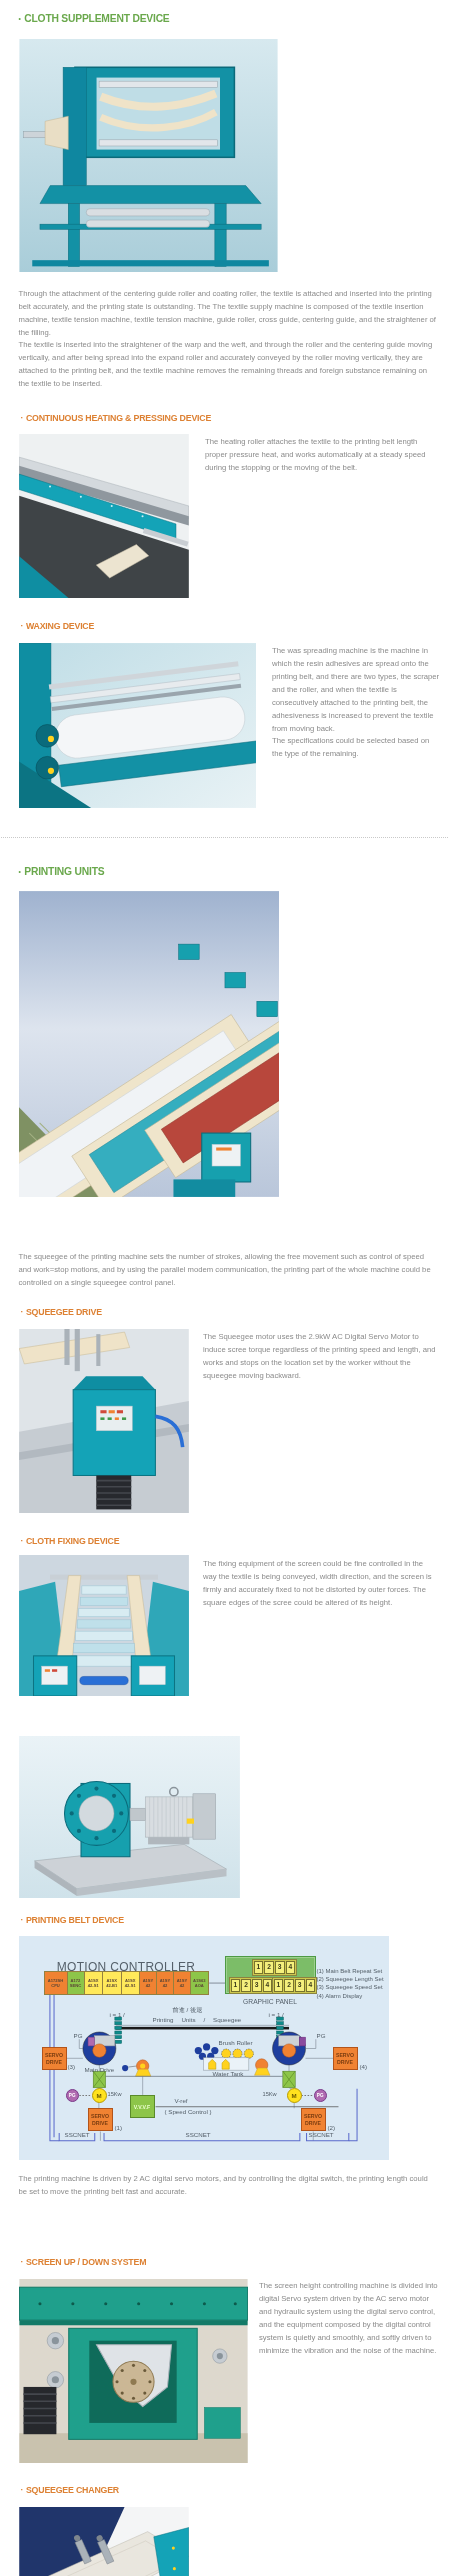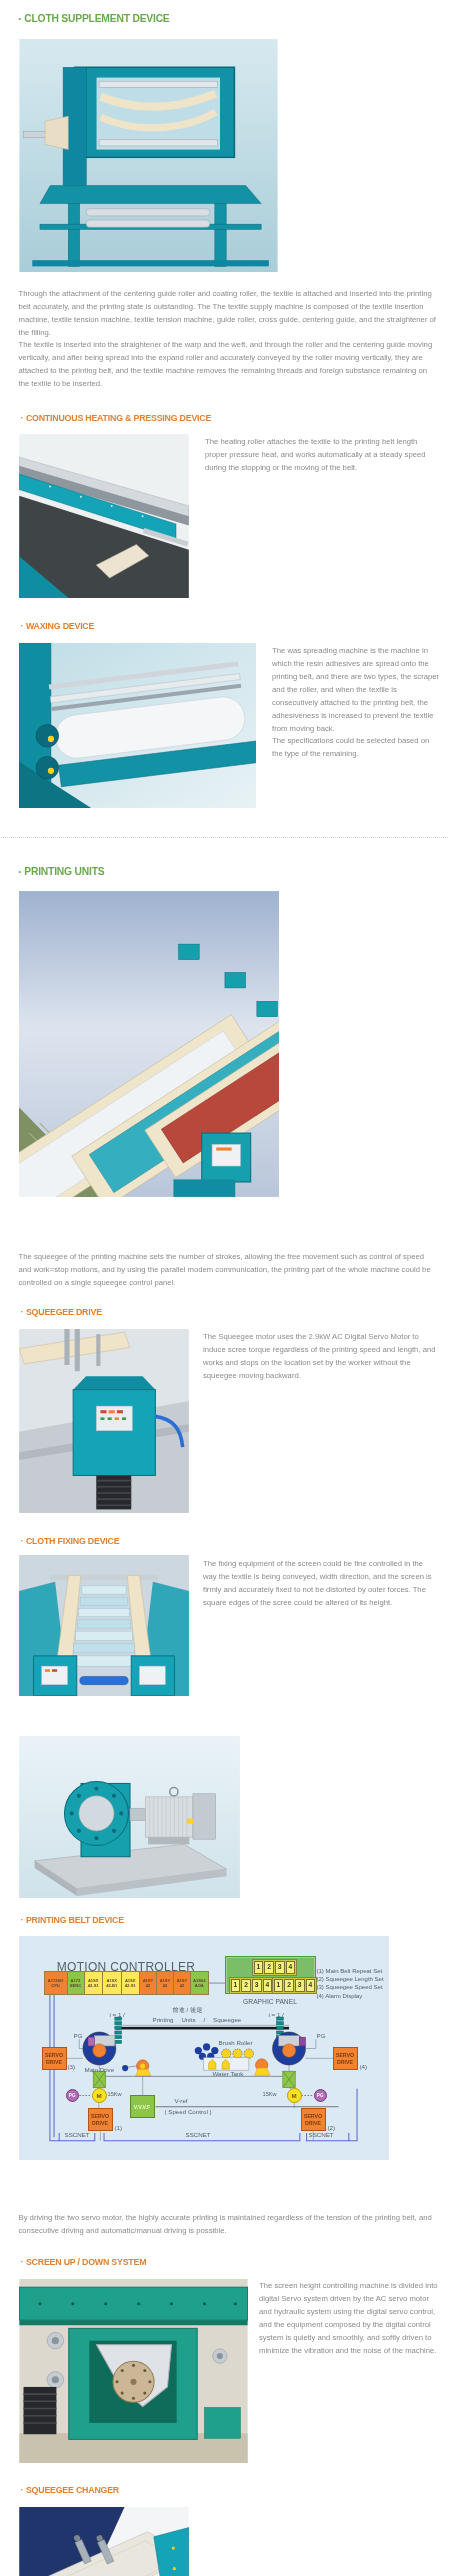--- a/index.html
+++ b/index.html
@@ -491,21 +491,21 @@
         <span>SERVO</span>
         <span>DRIVE</span>
       </div>
     <div class="dlab" style="left:309px;top:188px">(2)</div>
 
     <div class="dlab" style="left:46px;top:195px">SSCNET</div>
     <div class="dlab" style="left:167px;top:195px">SSCNET</div>
     <div class="dlab" style="left:290px;top:195px">SSCNET</div>
   </div>
 
-  <div class="para" style="left:18.5px;top:2211px;width:418px">By driving the two servo motor, the highly accurate printing is maintained regardless of the tension of the printing belt, and consecutive driving and automatic/manual driving is possible.</div>
+  <div class="para" style="left:18.5px;top:2172px;width:418px">The printing machine is driven by 2 AC digital servo motors, and by controlling the digital switch, the printing length could be set to move the printing belt fast and accurate.</div>
 
   <div class="t-sub" style="top:2258px">
     <span class="b">·</span><span>SCREEN UP / DOWN SYSTEM</span>
   </div>
 
   <div class="photo" style="left:18.5px;top:2279px;width:229px;height:184px">
     <svg width="229" height="184" viewBox="0 0 444 358">
       <rect width="444" height="358" fill="#ddd8cd"></rect>
       <rect x="0" y="300" width="444" height="58" fill="#c9c2ae"></rect>
       <rect x="0" y="16" width="444" height="64" fill="#1fa08c" stroke="#137a68" stroke-width="2"></rect>

